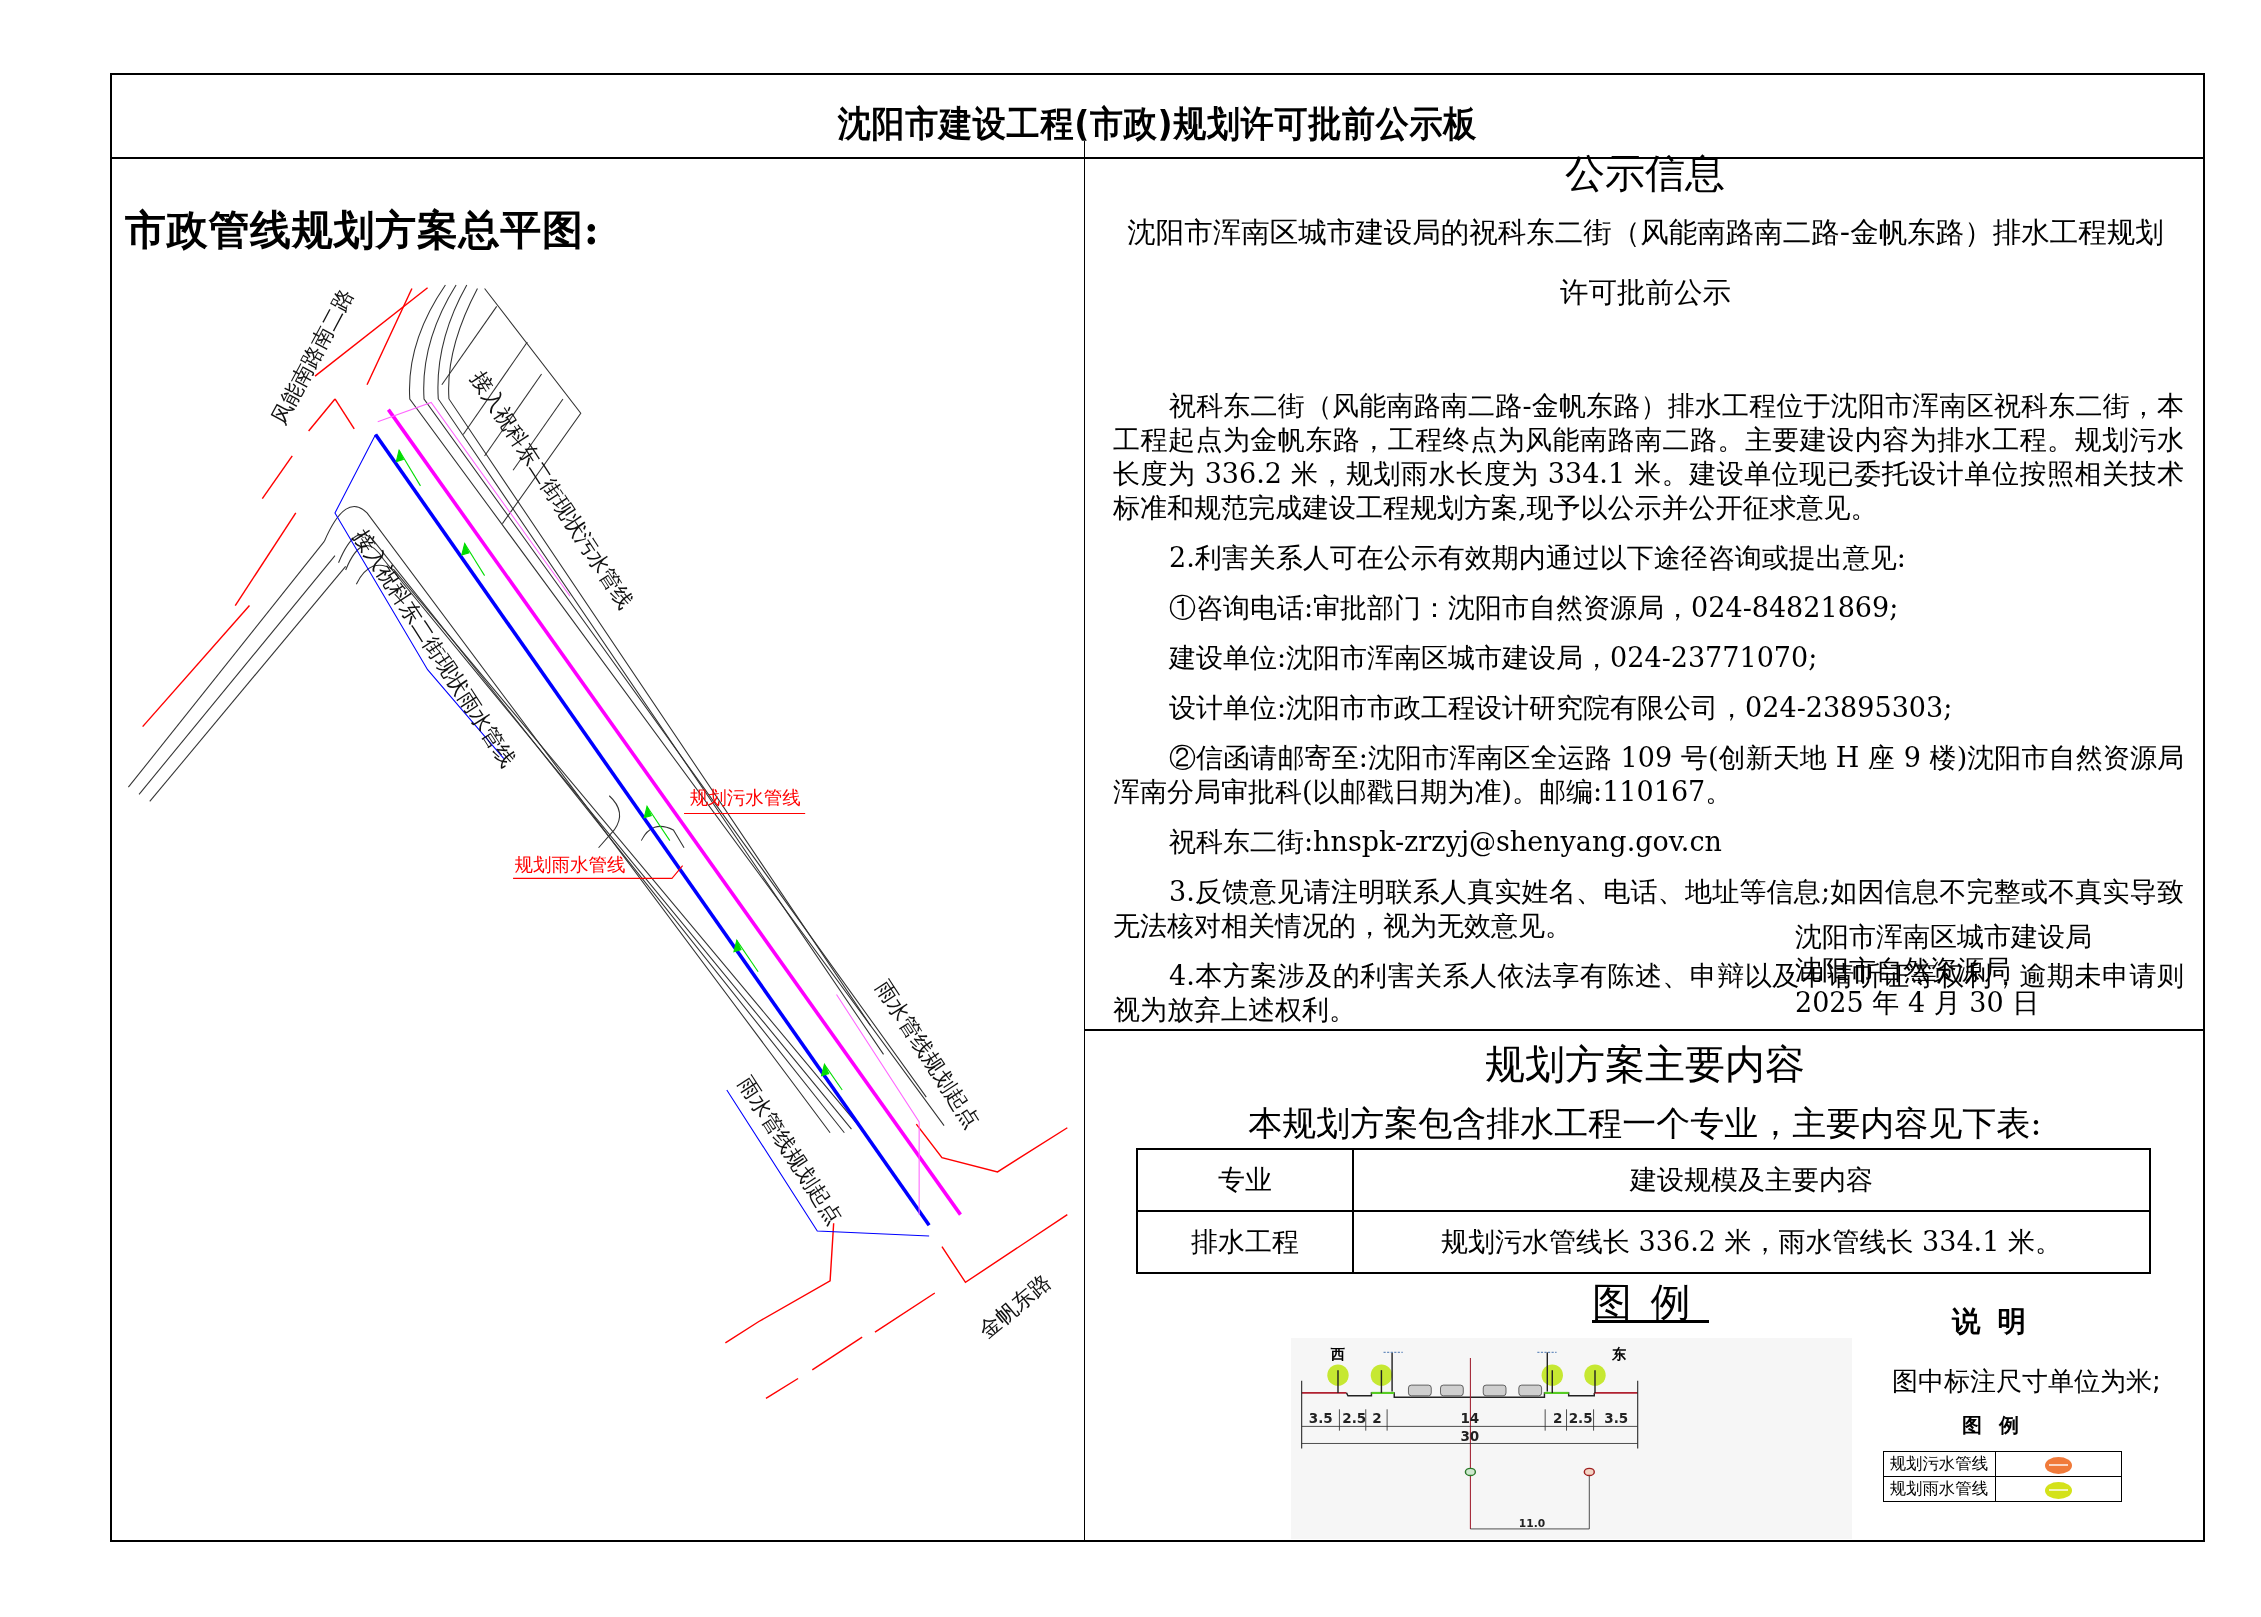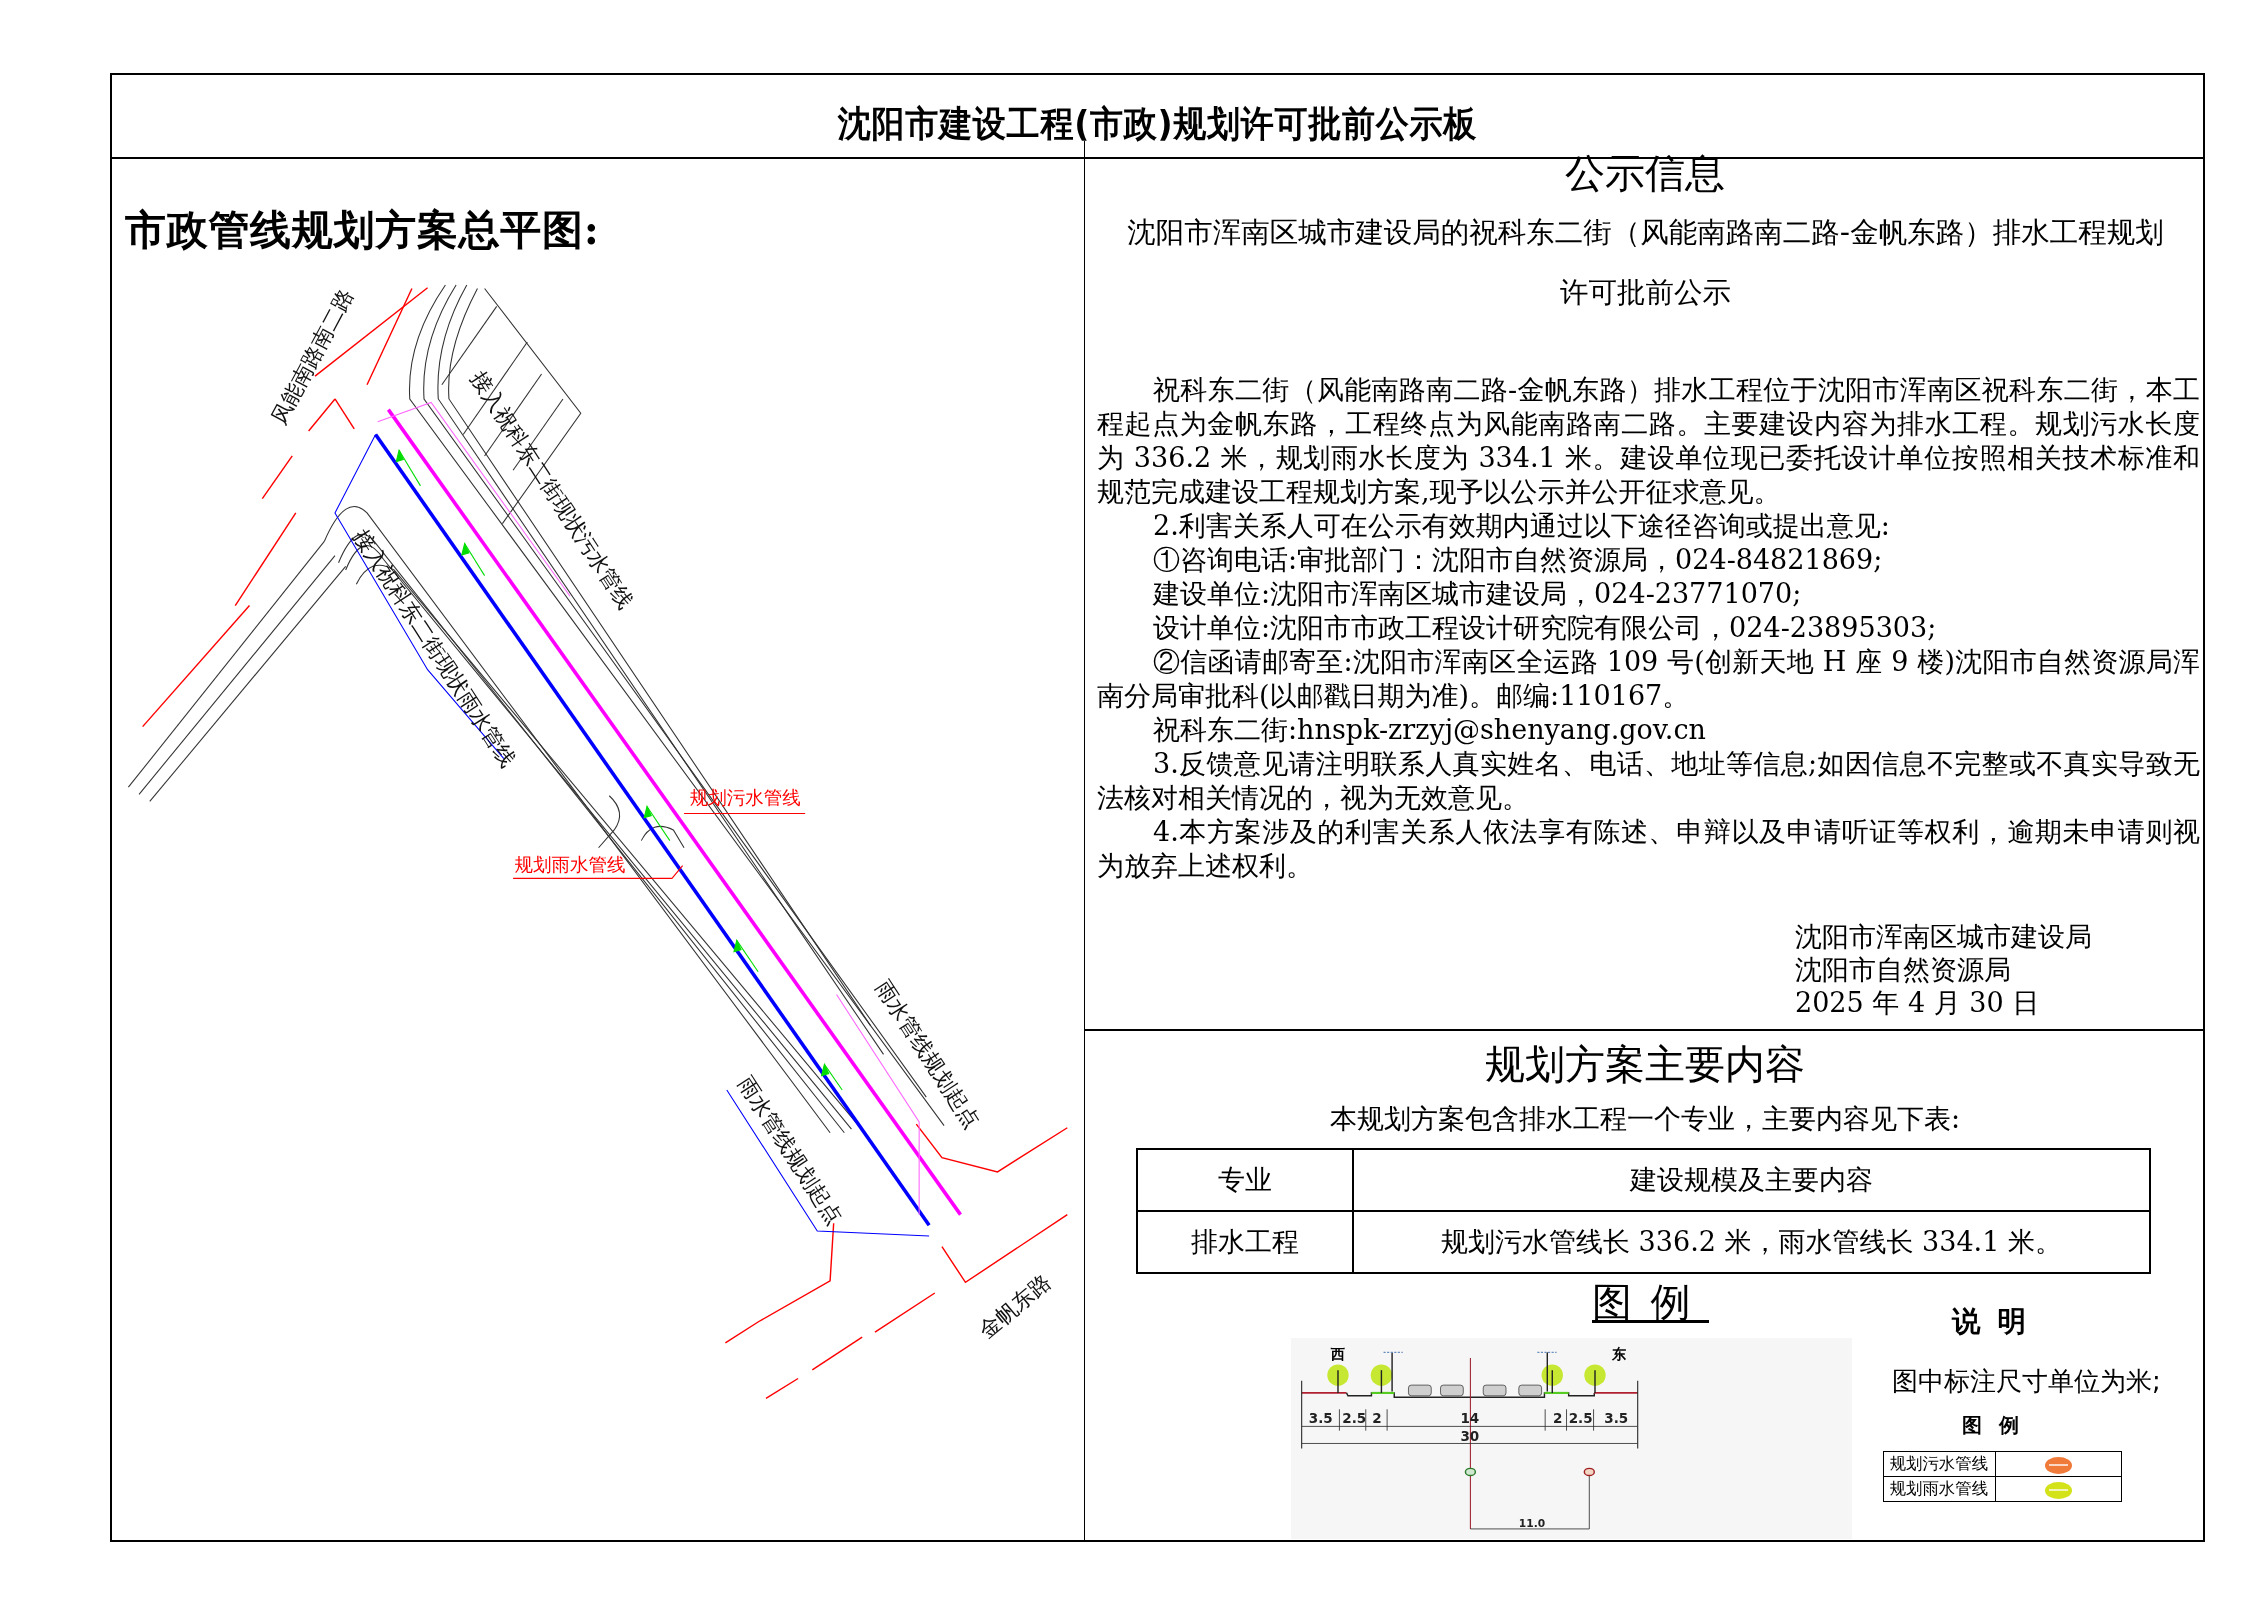--- a/index.html
+++ b/index.html
@@ -20,26 +20,26 @@
   .map { position: absolute; left: 112px; top: 242px; width: 971px; height: 1297px; }
   .map svg { width: 100%; height: 100%; }
 
   .sec-title { position: absolute; left: 1085px; width: 1120px; text-align: center;
                font-family: "DejaVu Sans", "Liberation Sans", sans-serif; font-size: 40px; }
   .notice-head { position: absolute; left: 1097px; width: 1097px; text-align: center;
                  font-family: "DejaVu Sans", "Liberation Sans", sans-serif; font-size: 28.5px; }
   .body-text { position: absolute; left: 1097px; top: 373px; width: 1103px;
                font-family: "DejaVu Serif", "Liberation Serif", serif; font-size: 27px;
                line-height: 34px; text-align: justify; }
-  .body-text p { margin: 0; }
+  .body-text p { margin: 16px; }
   .indent { text-indent: 56px; }
   .signature { position: absolute; left: 1795px; top: 920px; font-size: 27px; line-height: 33px;
                font-family: "DejaVu Serif", "Liberation Serif", serif; }
   .sub-intro { position: absolute; left: 1085px; width: 1120px; top: 1101px; text-align: center;
-               font-size: 27px; font-family: "DejaVu Serif", "Liberation Serif", serif; }
+               font-size: 34px; font-family: "DejaVu Serif", "Liberation Serif", serif; }
   table.main { position: absolute; left: 1136px; top: 1148px; width: 1015px; height: 121px;
                border-collapse: collapse; font-family: "DejaVu Serif", "Liberation Serif", serif;
                font-size: 27px; }
   table.main td { border: 2.1px solid #000; text-align: center; height: 58px; }
   table.main td.c1 { width: 212px; border-right-width: 0.7px; }
   .legend-head { position: absolute; left: 1592px; top: 1275px; font-size: 40px;
                  font-family: "DejaVu Sans", "Liberation Sans", sans-serif;
                  text-decoration: underline; text-decoration-thickness: 2.8px; text-underline-offset: 4.3px;
                  letter-spacing: 18.5px; }
   .xsec { position: absolute; left: 1291px; top: 1338px; width: 561px; height: 201px; background: #f6f6f6; }

